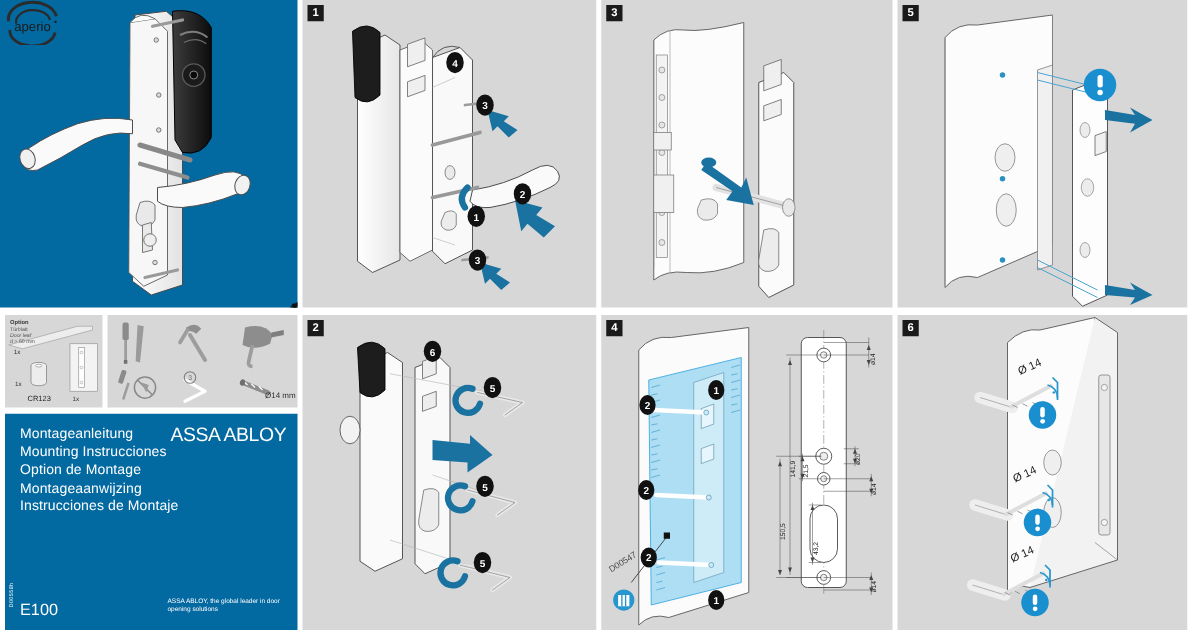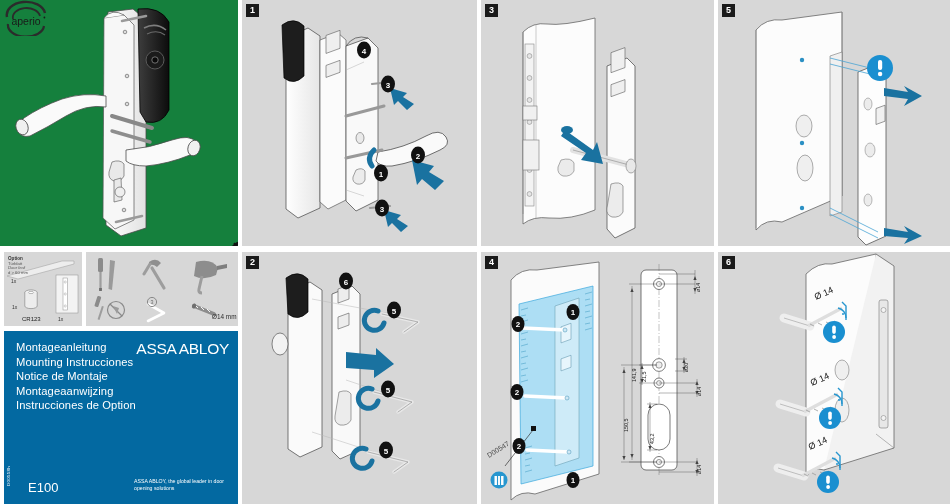--- a/index.html
+++ b/index.html
@@ -8,39 +8,39 @@
   .sheet{position:relative;width:950px;height:504px;background:#ffffff;}
 
   
   .panel{position:absolute;background:#d7d7d7;overflow:hidden;}
   .panel .num{position:absolute;left:4px;top:4px;width:13px;height:13px;
       background:#1a1a1a;color:#fff;font-size:9px;line-height:13px;
       text-align:center;font-weight:bold;font-family:"Liberation Sans",sans-serif;}
   .panel svg{position:absolute;left:0;top:0;}
 
   
-  #cover{left:0;top:0;width:238px;height:246px;background:#15803d;}
+  #cover{left:0;top:0;width:238px;height:246px;background:#0369a1;}
   .aperio{position:absolute;left:9px;top:9px;width:52px;height:36px;}
   .ce-area{position:absolute;right:7px;bottom:5px;display:flex;align-items:flex-end;gap:5px;}
 
   
   #option-box{position:absolute;left:4px;top:252px;width:78px;height:74px;
       background:#d7d7d7;}
   #tools-box{position:absolute;left:86px;top:252px;width:152px;height:74px;
       background:#d7d7d7;}
   .tiny{font-family:"Liberation Sans",sans-serif;}
 
   
   #footer{position:absolute;left:4px;top:331px;width:234px;height:173px;
       background:#0369a1;color:#ffffff;}
   #footer .langs{position:absolute;left:12px;top:9px;line-height:1.30;}
   #footer .langs div{font-size:11.2px;letter-spacing:.1px;white-space:nowrap;}
   #footer .brand{position:absolute;right:9px;top:9px;font-size:15.5px;
       font-weight:normal;letter-spacing:-0.3px;}
-  #footer .model{position:absolute;left:24px;bottom:9px;font-size:13px;}
+  #footer .model{position:absolute;left:12px;bottom:9px;font-size:13px;}
   #footer .tag{position:absolute;right:9px;bottom:11px;font-size:5.2px;
       line-height:1.45;text-align:left;width:95px;}
   #footer .vcode{position:absolute;left:2px;bottom:18px;font-size:4.4px;
       writing-mode:vertical-rl;transform:rotate(180deg);letter-spacing:.3px;
       opacity:.95;}
 
   
   #p1{left:242px;top:0;width:235px;height:246px;}
   #p2{left:242px;top:252px;width:235px;height:252px;}
   #p3{left:481px;top:0;width:233px;height:246px;}
@@ -198,23 +198,23 @@
         <ellipse cx="108" cy="54" rx="2" ry="2.6" fill="#6f6f6f" transform="rotate(22 108 54)"></ellipse>
       </g>
       <text x="126" y="66.5" font-size="6.4" fill="#2c2c2c" font-family="Liberation Sans, sans-serif">Ø14 mm</text>
     </svg>
   </div>
 
   <div id="footer">
     <div class="langs">
       <div>Montageanleitung</div>
       <div>Mounting Instrucciones</div>
-      <div>Notice de Montaje</div>
+      <div>Option de Montage</div>
       <div>Montageaanwijzing</div>
-      <div>Instrucciones de Option</div>
+      <div>Instrucciones de Montaje</div>
     </div>
     <div class="brand">ASSA ABLOY</div>
     <div class="model">E100</div>
     <div class="tag">ASSA ABLOY, the global leader in door opening solutions</div>
     <div class="vcode">D00558h</div>
   </div>
 
   <div id="p1" class="panel">
     <div class="num">1</div>
     <svg width="235" height="246" viewBox="0 0 235 246">

